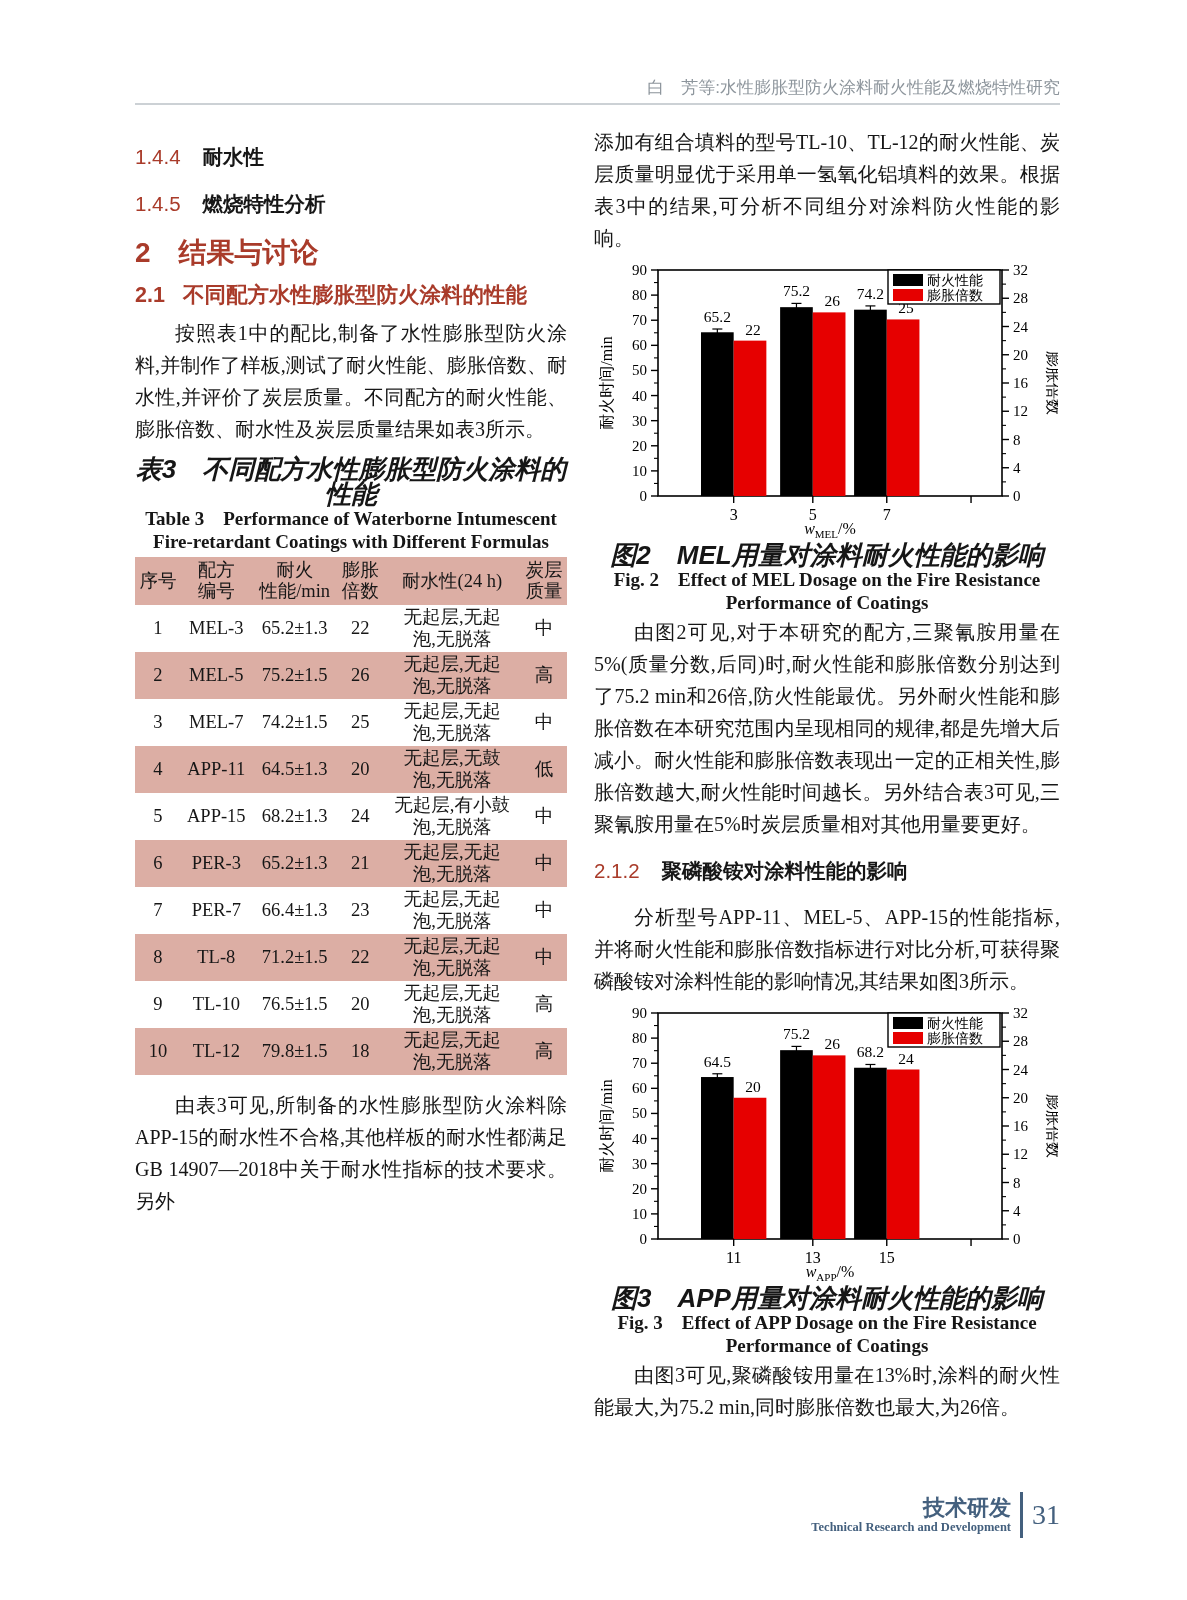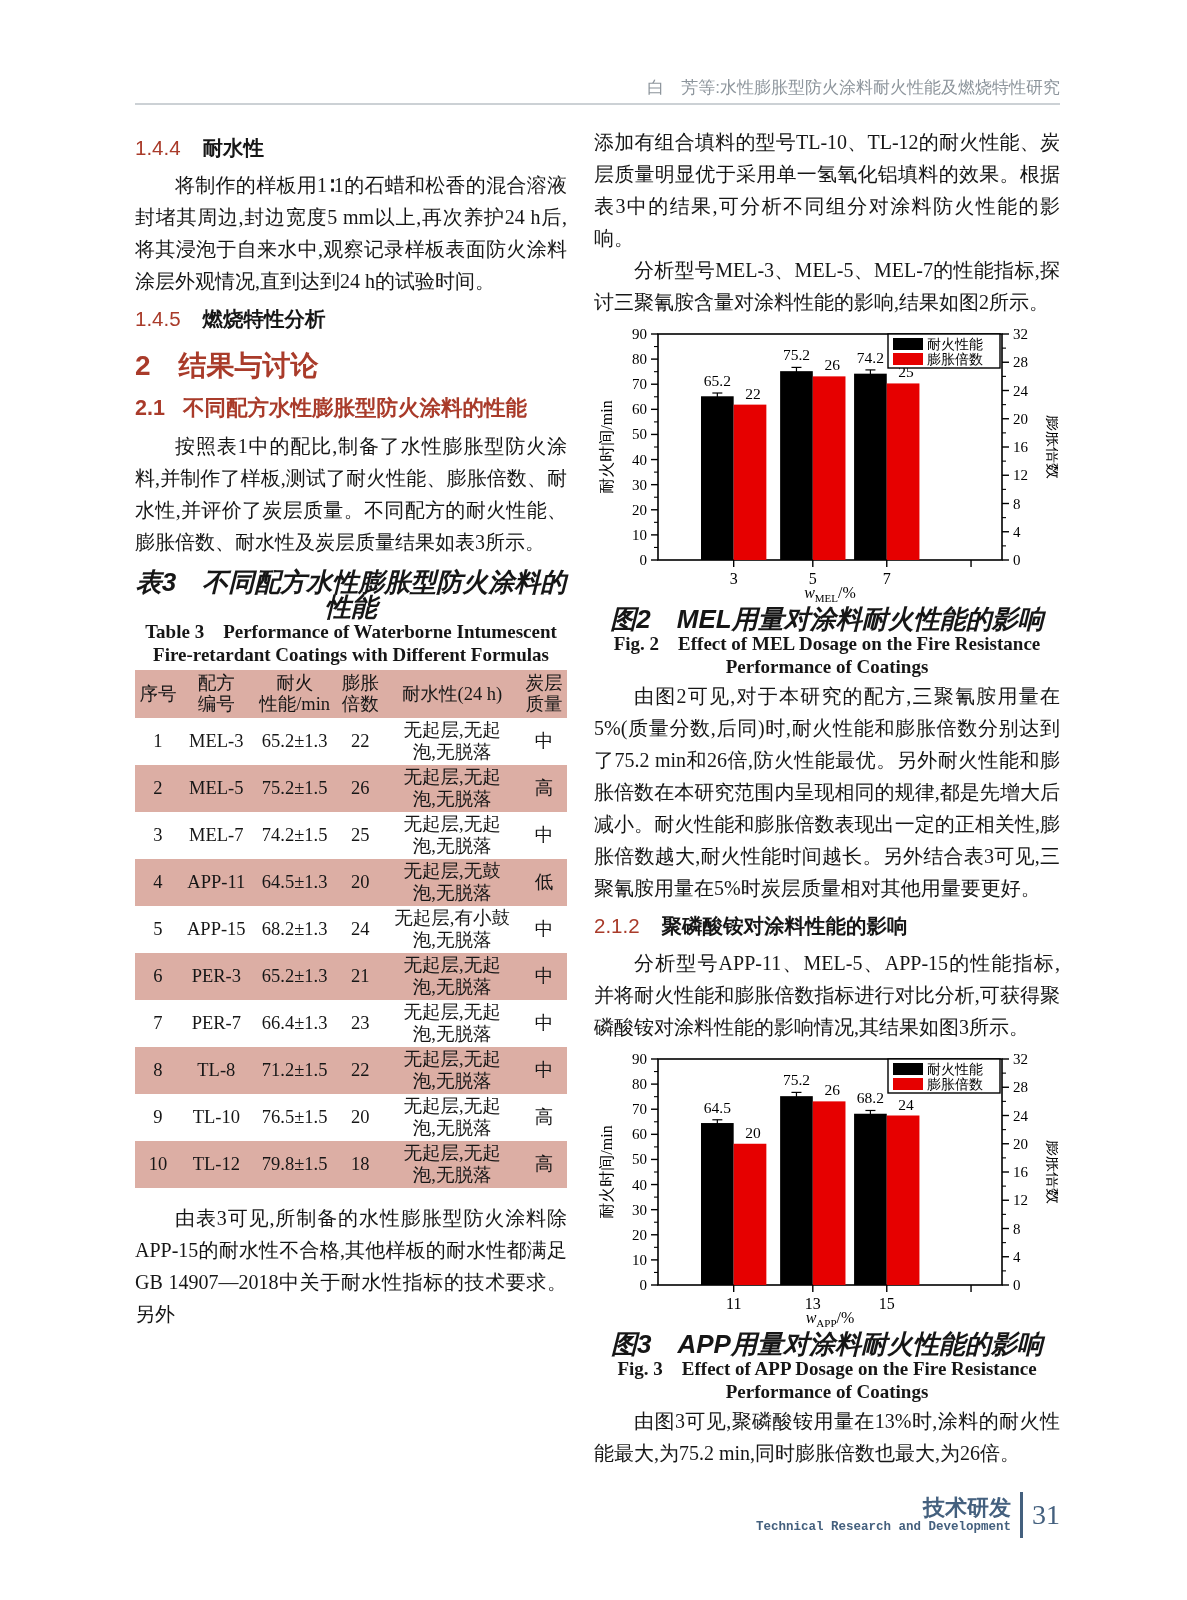--- a/index.html
+++ b/index.html
@@ -6,21 +6,21 @@
   .page{position:relative;width:1187px;height:1600px;background:#fff;overflow:hidden;
         font-family:"Liberation Serif","DejaVu Serif",serif;color:#161616;}
   .running-head{position:absolute;top:76px;left:135px;width:925px;text-align:right;
         font-family:"Liberation Sans","DejaVu Sans",sans-serif;font-size:17px;color:#8d959c;}
   .head-rule{position:absolute;top:103px;left:135px;width:925px;height:2px;background:#ccd1d5;}
   .col{position:absolute;top:126px;}
   .col-left{left:135px;width:432px;}
   .col-right{left:594px;width:466px;}
   p.body{margin:0;font-size:20px;line-height:32px;text-align:justify;}
   .indent{text-indent:2em;}
-  .h3{font-family:"Liberation Sans","DejaVu Sans",sans-serif;font-size:20.5px;line-height:33px;margin:5px 0;}
+  .h3{font-family:"Liberation Sans","DejaVu Sans",sans-serif;font-size:20.5px;line-height:33px;margin:14px 0;}
   .h3 .hnum{color:#a93b2a;margin-right:22px;}
   .h3 .htitle{font-weight:700;}
   .h1{font-family:"Liberation Sans","DejaVu Sans",sans-serif;font-size:28px;font-weight:700;
       color:#a93b2a;margin:12px 0 8px;}
   .h1 .hnum{margin-right:28px;}
   .h2{font-family:"Liberation Sans","DejaVu Sans",sans-serif;font-size:21.5px;font-weight:700;
       color:#a93b2a;margin:0 0 8px;}
   .h2 .hnum{margin-right:18px;}
   .tbl-caption{text-align:center;margin:12px 0 4px;}
   .cap-zh{font-family:"Liberation Sans","DejaVu Sans",sans-serif;font-weight:700;font-size:26px;line-height:25px;font-style:italic;}
@@ -31,37 +31,36 @@
   table.t3 tr.shade td{background:#dcaea4;}
   .after-table{margin-top:14px !important;}
   .figure{margin:6px 0 2px;text-align:center;}
   .figure svg{display:block;margin:0 auto;}
   .fig-cap .cap-zh{line-height:26px;margin-top:2px;}
   .fig-cap .cap-en{line-height:23px;}
   .footer{position:absolute;top:1492px;left:580px;width:480px;display:flex;
           justify-content:flex-end;align-items:center;}
   .footer-text{text-align:right;margin-right:9px;color:#44607e;}
   .f-zh{font-family:"Liberation Sans","DejaVu Sans",sans-serif;font-size:22px;font-weight:700;line-height:24px;}
-  .f-en{font-family:Liberation Mono, monospace;font-size:12.5px;font-weight:700;line-height:15px;}
+  .f-en{font-family:Liberation Serif, serif;font-size:12.5px;font-weight:700;line-height:15px;}
   .f-bar{width:3px;height:46px;background:#44607e;margin-right:9px;}
   .f-page{font-family:"Liberation Serif","DejaVu Serif",serif;font-size:28px;color:#44607e;}
 </style>
 </head>
 <body>
 
 <div class="page">
 
   <div class="running-head">白　芳等:水性膨胀型防火涂料耐火性能及燃烧特性研究</div>
   <div class="head-rule"></div>
 
   <div class="col col-left">
     <div class="h3">
       <span class="hnum">1.4.4</span><span class="htitle">耐水性</span>
     </div>
-    <p class="body indent">将制作的样板用1∶1的石蜡和松香的混合溶液封堵其周边,封边宽度5 mm以上,再次养护24 h后,将其浸泡于自来水中,观察记录样板表面防火涂料涂层外观情况,直到达到24 h的试验时间。</p>
     <div class="h3">
       <span class="hnum">1.4.5</span><span class="htitle">燃烧特性分析</span>
     </div>
     <div class="h1">
       <span class="hnum">2</span><span>结果与讨论</span>
     </div>
     <div class="h2">
       <span class="hnum">2.1</span><span>不同配方水性膨胀型防火涂料的性能</span>
     </div>
     <p class="body indent">按照表1中的配比,制备了水性膨胀型防火涂料,并制作了样板,测试了耐火性能、膨胀倍数、耐水性,并评价了炭层质量。不同配方的耐火性能、膨胀倍数、耐水性及炭层质量结果如表3所示。</p>
@@ -178,21 +177,20 @@
             <td>高</td>
           </tr>
         </tbody>
     </table>
 
     <p class="body indent after-table">由表3可见,所制备的水性膨胀型防火涂料除APP-15的耐水性不合格,其他样板的耐水性都满足GB 14907—2018中关于耐水性指标的技术要求。另外</p>
   </div>
 
   <div class="col col-right">
     <p class="body">添加有组合填料的型号TL-10、TL-12的耐火性能、炭层质量明显优于采用单一氢氧化铝填料的效果。根据表3中的结果,可分析不同组分对涂料防火性能的影响。</p>
-    <p class="body indent">分析型号MEL-3、MEL-5、MEL-7的性能指标,探讨三聚氰胺含量对涂料性能的影响,结果如图2所示。</p>
 
     <div class="figure">
       <svg id="chart2" width="462" height="280" viewBox="0 0 462 280">
           <rect x="62" y="10" width="344" height="226" fill="none" stroke="#000" stroke-width="1.6"></rect>
           <line x1="62" y1="236" x2="55" y2="236" stroke="#000" stroke-width="1.4"></line>
           <text x="51" y="241" text-anchor="end" font-size="15" font-family="&quot;Liberation Serif&quot;,&quot;DejaVu Serif&quot;,serif">0</text>
           <line x1="62" y1="210.88888888888889" x2="55" y2="210.88888888888889" stroke="#000" stroke-width="1.4"></line>
           <text x="51" y="215.88888888888889" text-anchor="end" font-size="15" font-family="&quot;Liberation Serif&quot;,&quot;DejaVu Serif&quot;,serif">10</text>
           <line x1="62" y1="185.77777777777777" x2="55" y2="185.77777777777777" stroke="#000" stroke-width="1.4"></line>
           <text x="51" y="190.77777777777777" text-anchor="end" font-size="15" font-family="&quot;Liberation Serif&quot;,&quot;DejaVu Serif&quot;,serif">20</text>

